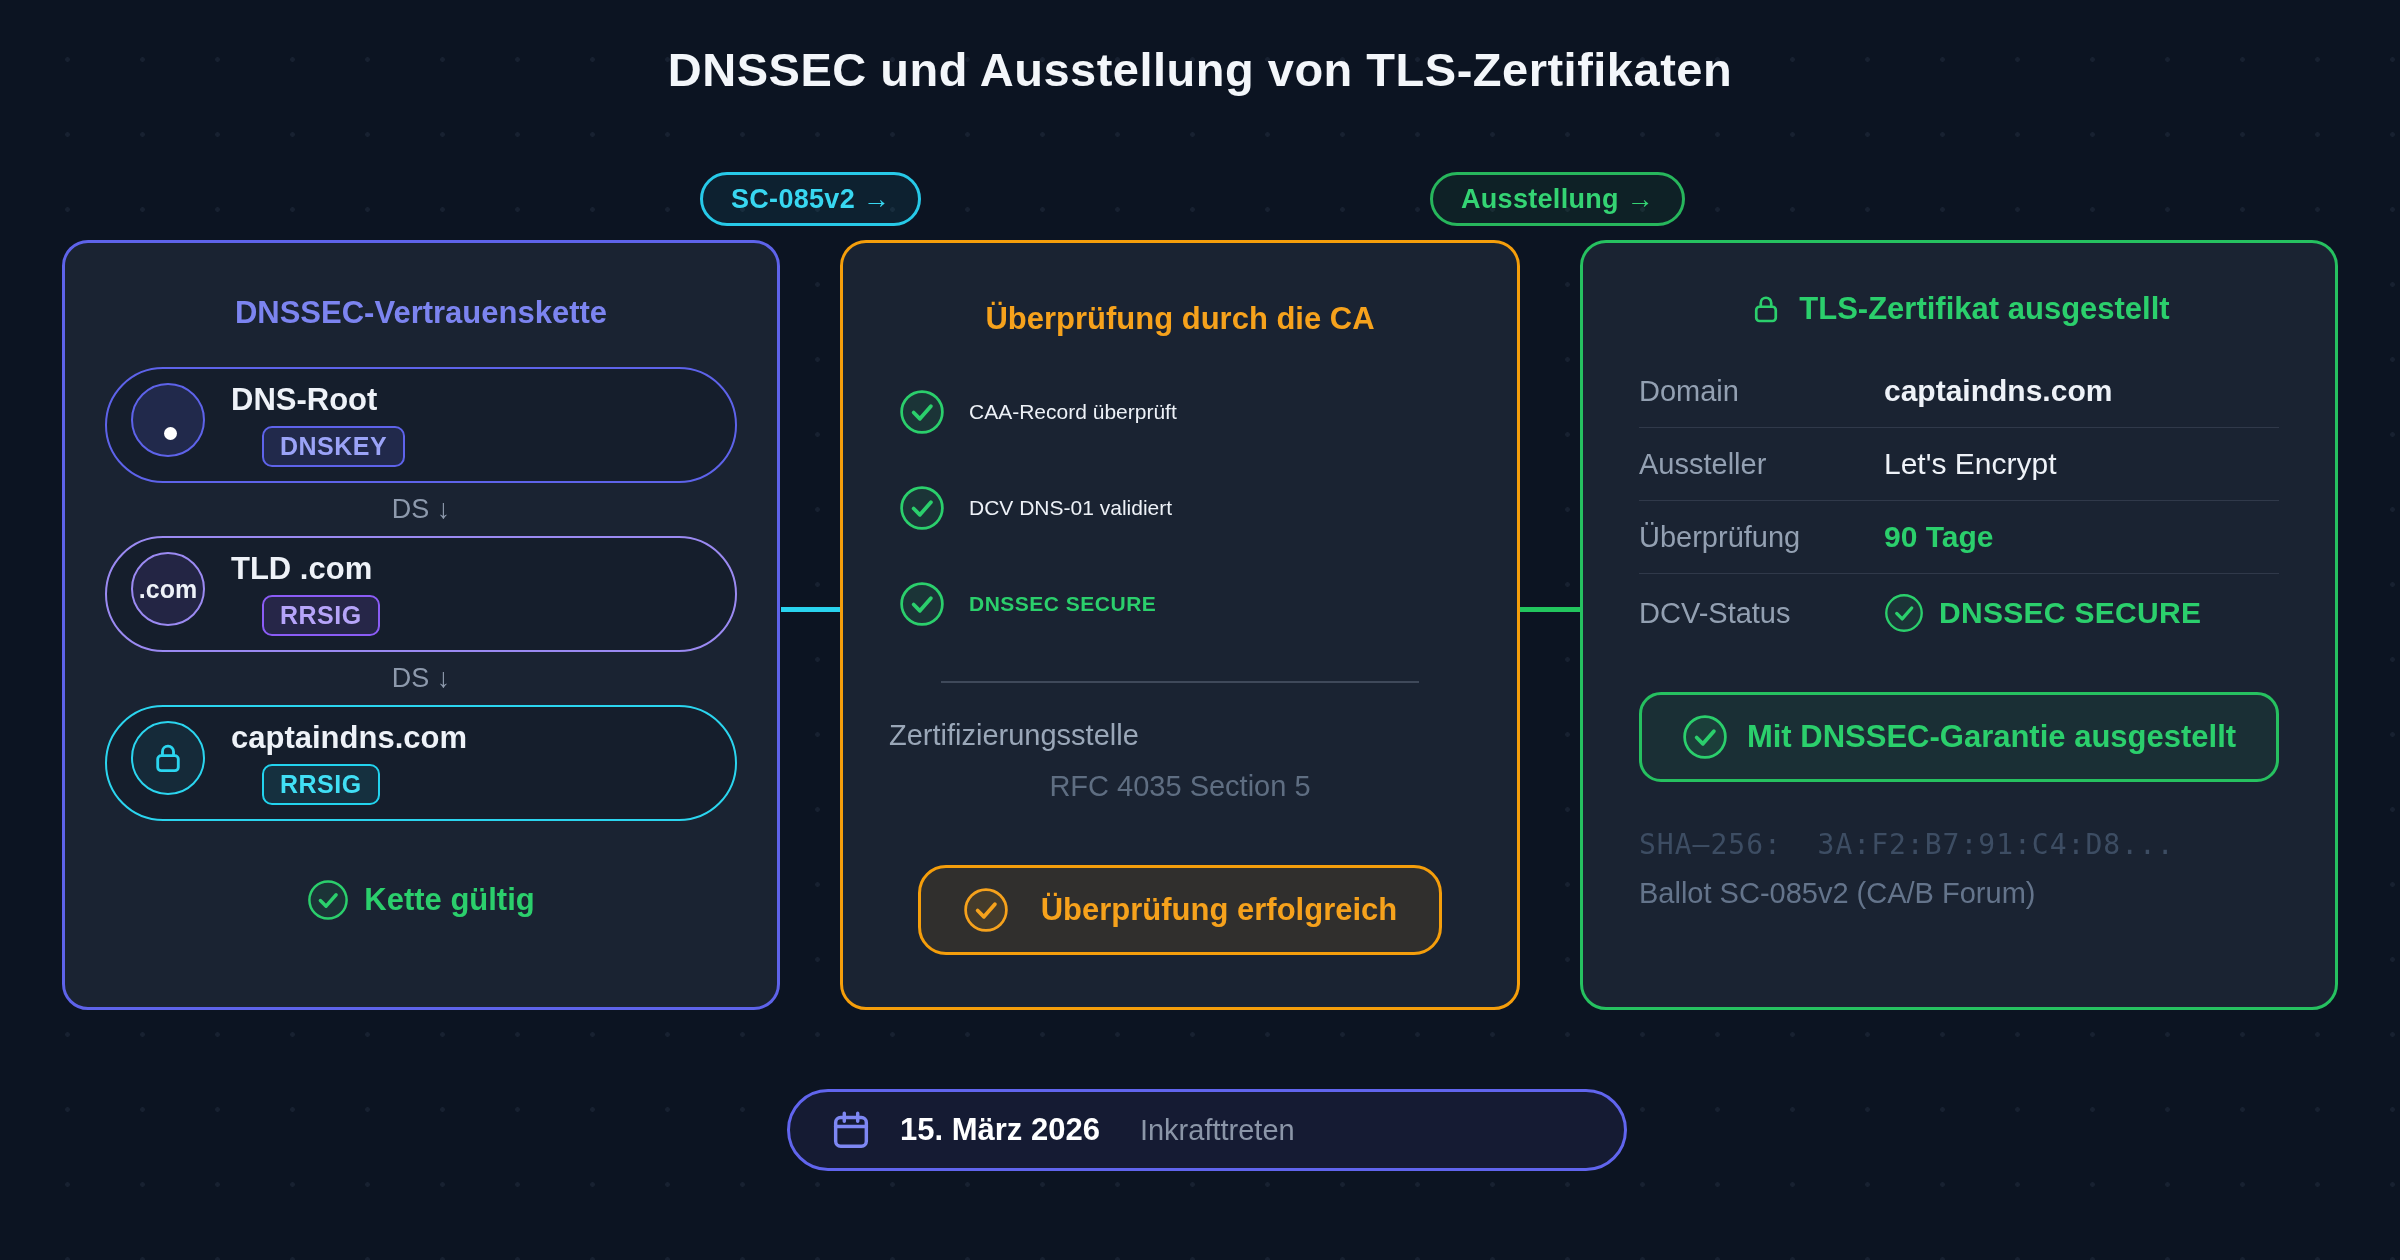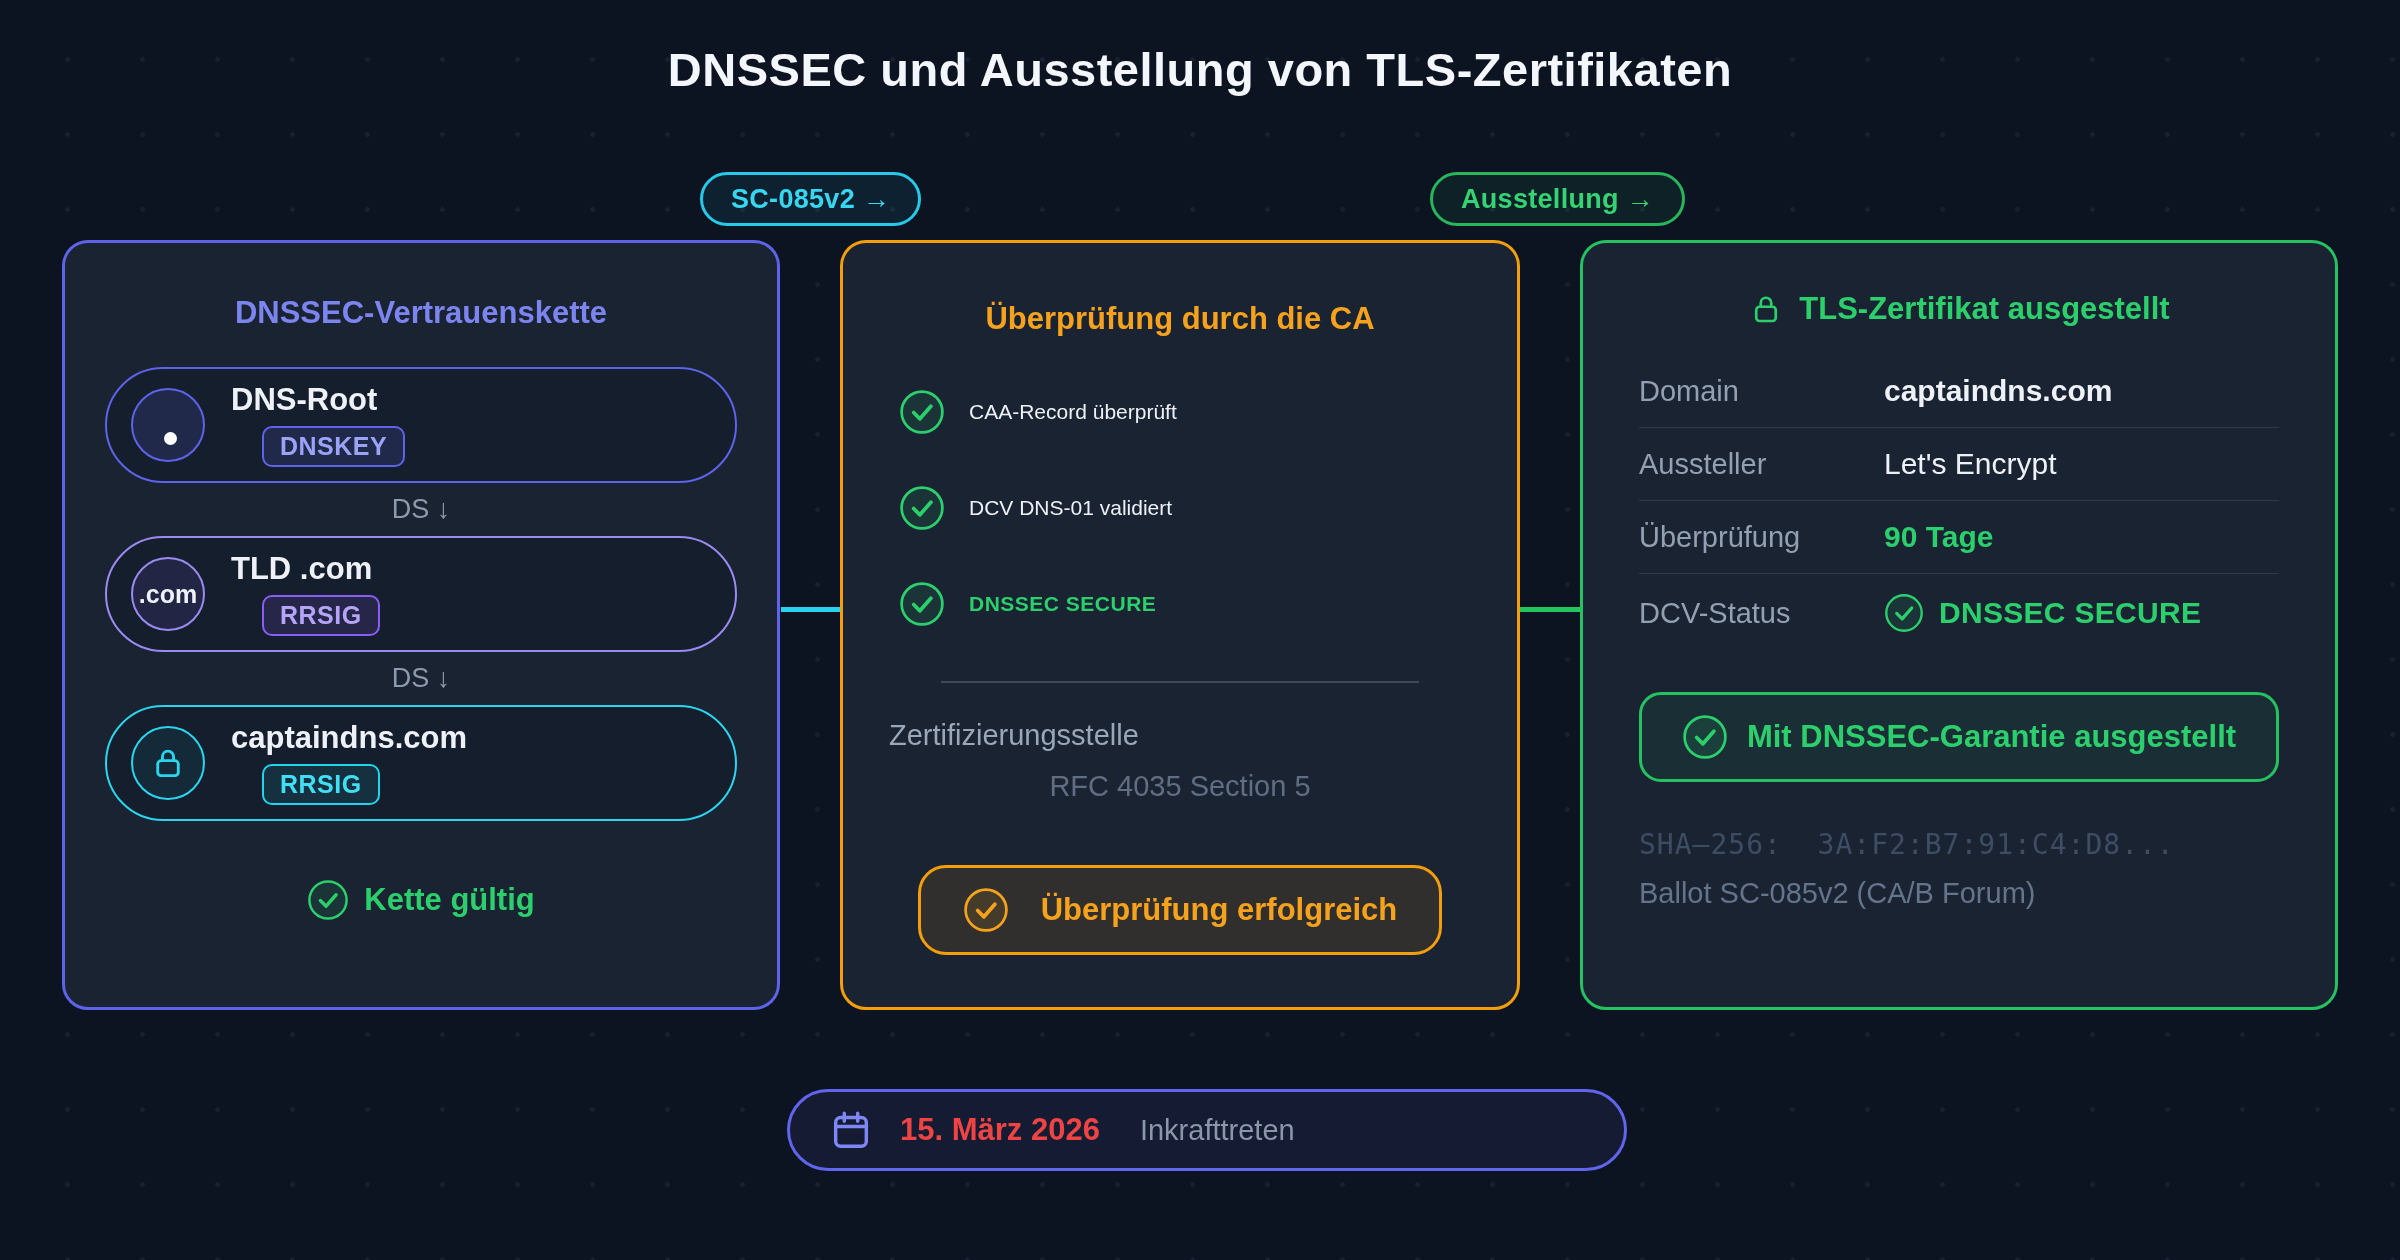--- a/index.html
+++ b/index.html
@@ -29,21 +29,21 @@
   .connector.cyan{ left:781px; width:60px; background:#29d3ee; }
   .connector.green{ left:1519px; width:62px; background:#22c55e; }
   
   .panel{ position:absolute; top:240px; height:770px; border-radius:26px; background:#1a2332; }
   .panel.chain{ left:62px;  width:718px; border:3px solid #5e63ea; padding:30px 40px; }
   .panel.ca{    left:840px; width:680px; border:3px solid #f59e0b; padding:36px 46px; }
   .panel.cert{  left:1580px;width:758px; border:3px solid #26c160; padding:28px 56px; }
   
   .chain-title{ color:#7c84f0; font-size:31px; font-weight:700; text-align:center; margin:22px 0 36px; }
   .chain-node{
-    display:flex; align-items:center; gap:26px; border-radius:70px;
+    display:flex; align-items:flex-start; gap:26px; border-radius:70px;
     padding:14px 24px; background:rgba(9,14,26,0.25); border:2.5px solid;
   }
   .chain-node.n1{ border-color:#5e63ea; }
   .chain-node.n2{ border-color:#9b8af2; }
   .chain-node.n3{ border-color:#2bd5ef; }
   .node-circle{
     width:74px; height:74px; border-radius:50%; border:2.5px solid; flex:none;
     display:flex; align-items:center; justify-content:center; position:relative;
   }
   .n1 .node-circle{ border-color:#5e63ea; background:rgba(99,102,241,0.16); }
@@ -94,21 +94,21 @@
     padding:19px 10px; color:#2bcf6c; font-size:31px; font-weight:700;
   }
   .cert-sha{ margin-top:46px; font-family:"DejaVu Sans Mono",monospace; font-size:28px; color:#3d4d63; white-space:pre; letter-spacing:1px; }
   .cert-ballot{ margin-top:16px; font-size:29px; color:#64748b; }
   
   .footer-pill{
     position:absolute; left:787px; top:1089px; width:840px; height:82px;
     border:3px solid #6165ee; border-radius:41px; background:#151b33;
     display:flex; align-items:center; padding:0 38px; gap:26px;
   }
-  .footer-date{ color:#ef4444; font-size:31px; font-weight:700; }
+  .footer-date{ color:#ffffff; font-size:31px; font-weight:700; }
   .footer-label{ color:#8b96a8; font-size:29px; margin-left:14px; }
   .icon{ flex:none; display:block; }
 </style>
 </head>
 <body>
 
 <div class="canvas">
 
   <h1 class="page-title">DNSSEC und Ausstellung von TLS-Zertifikaten</h1>
 

